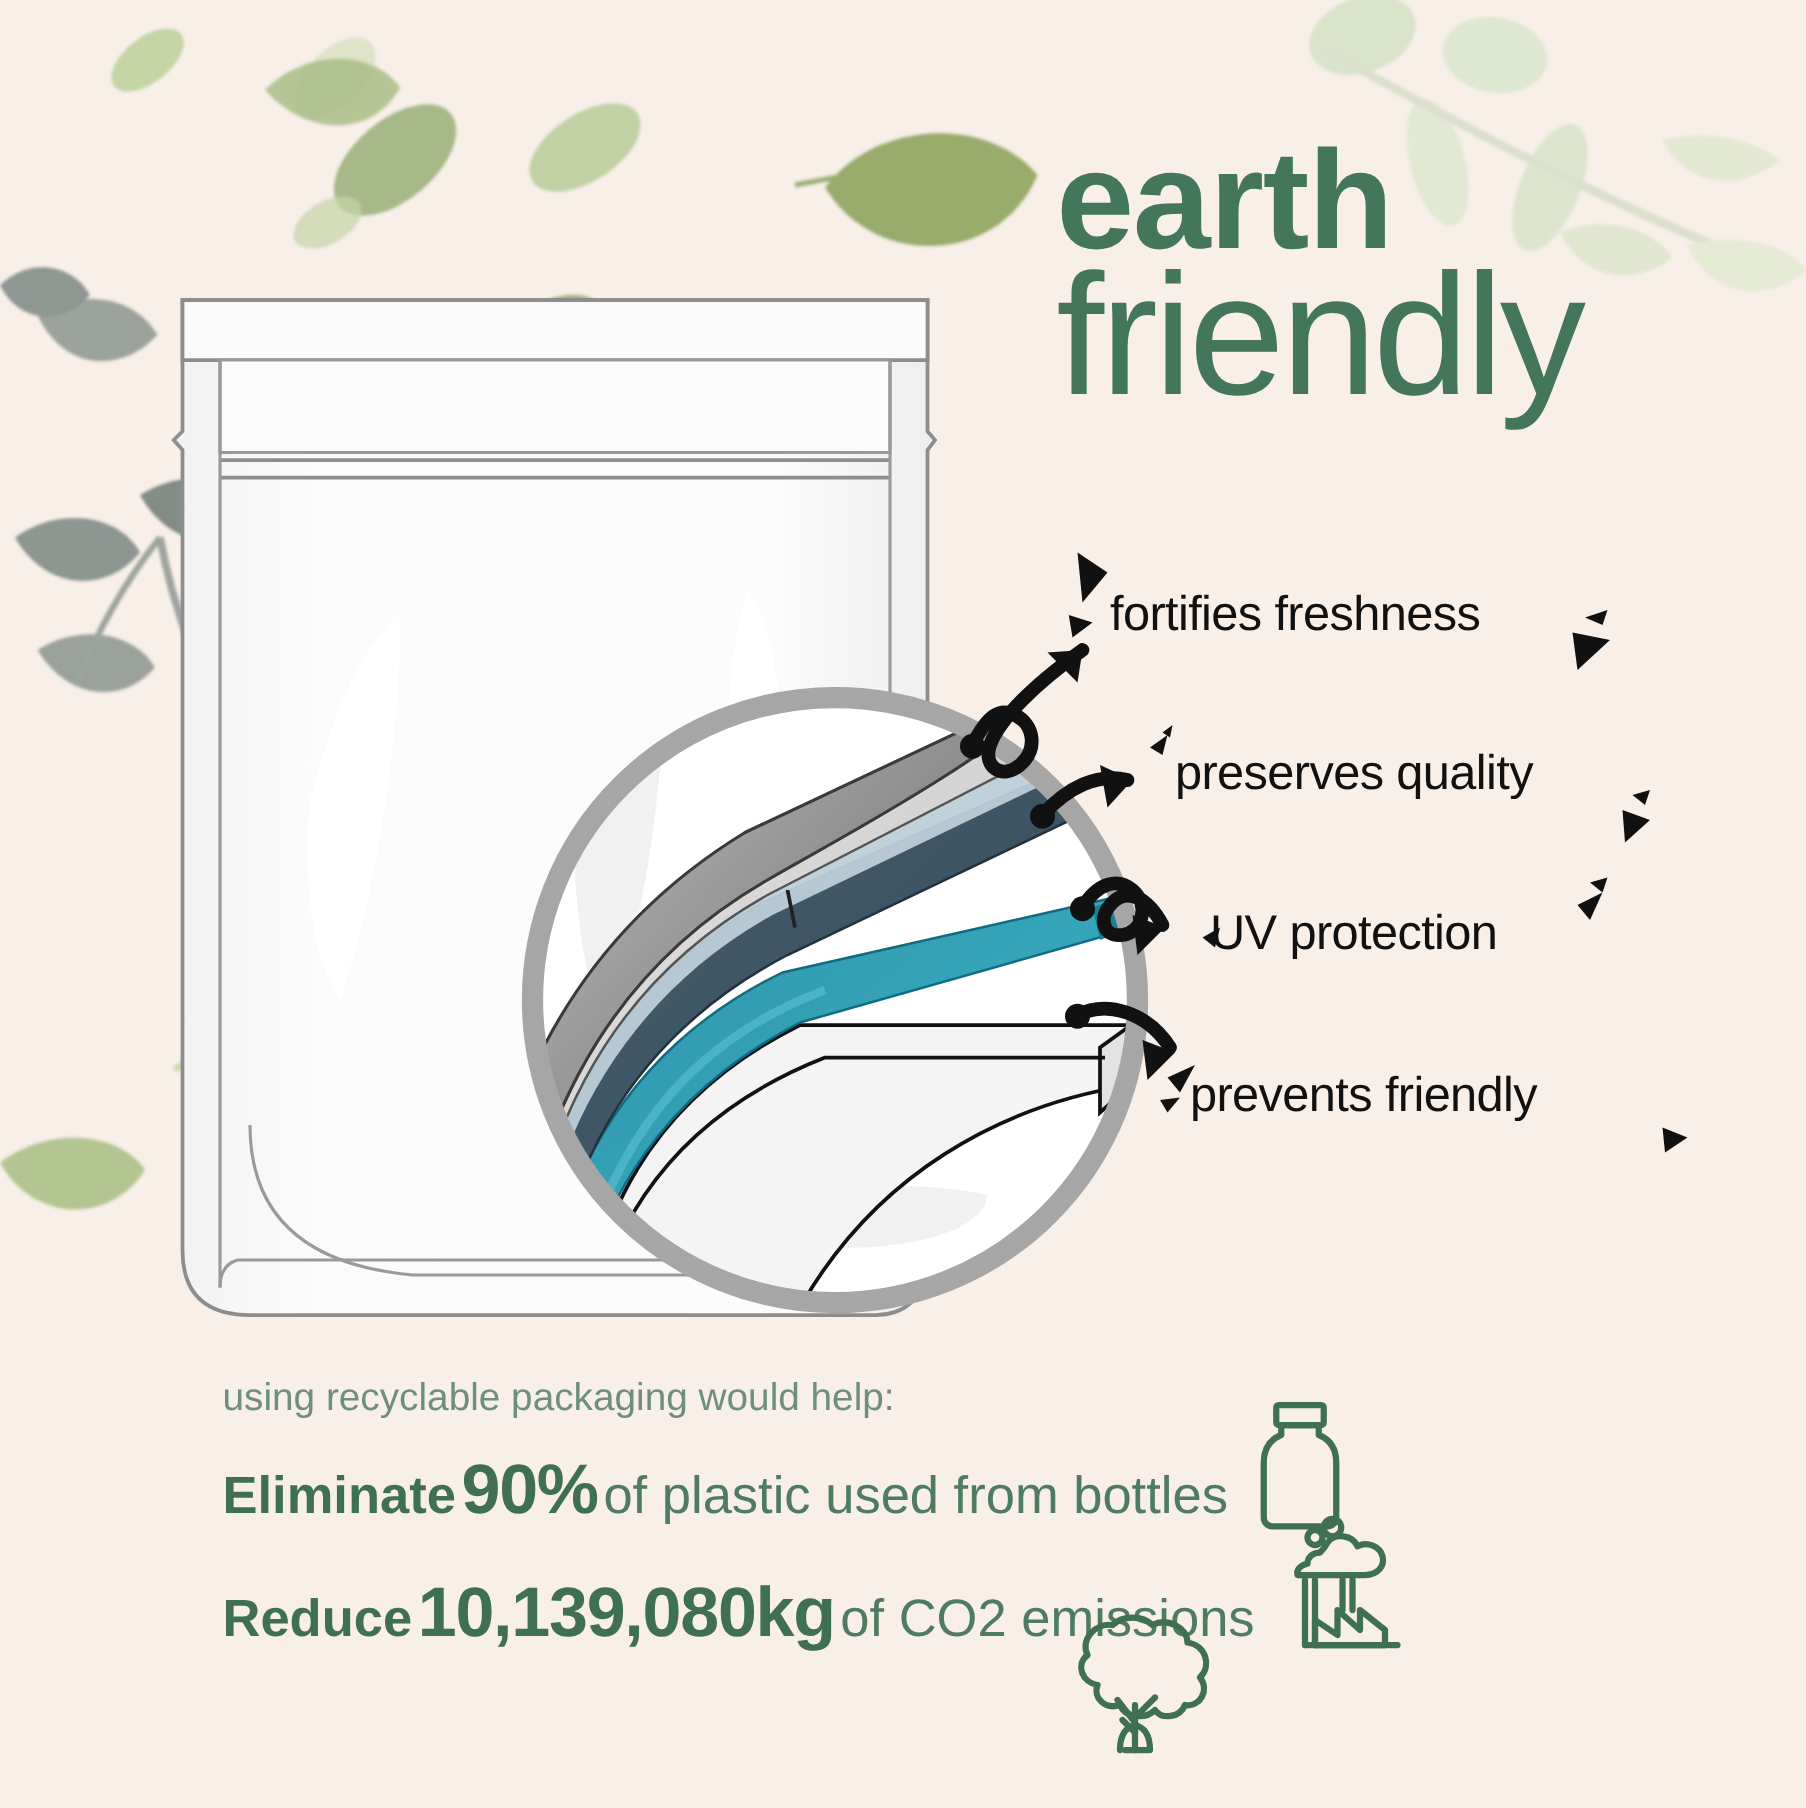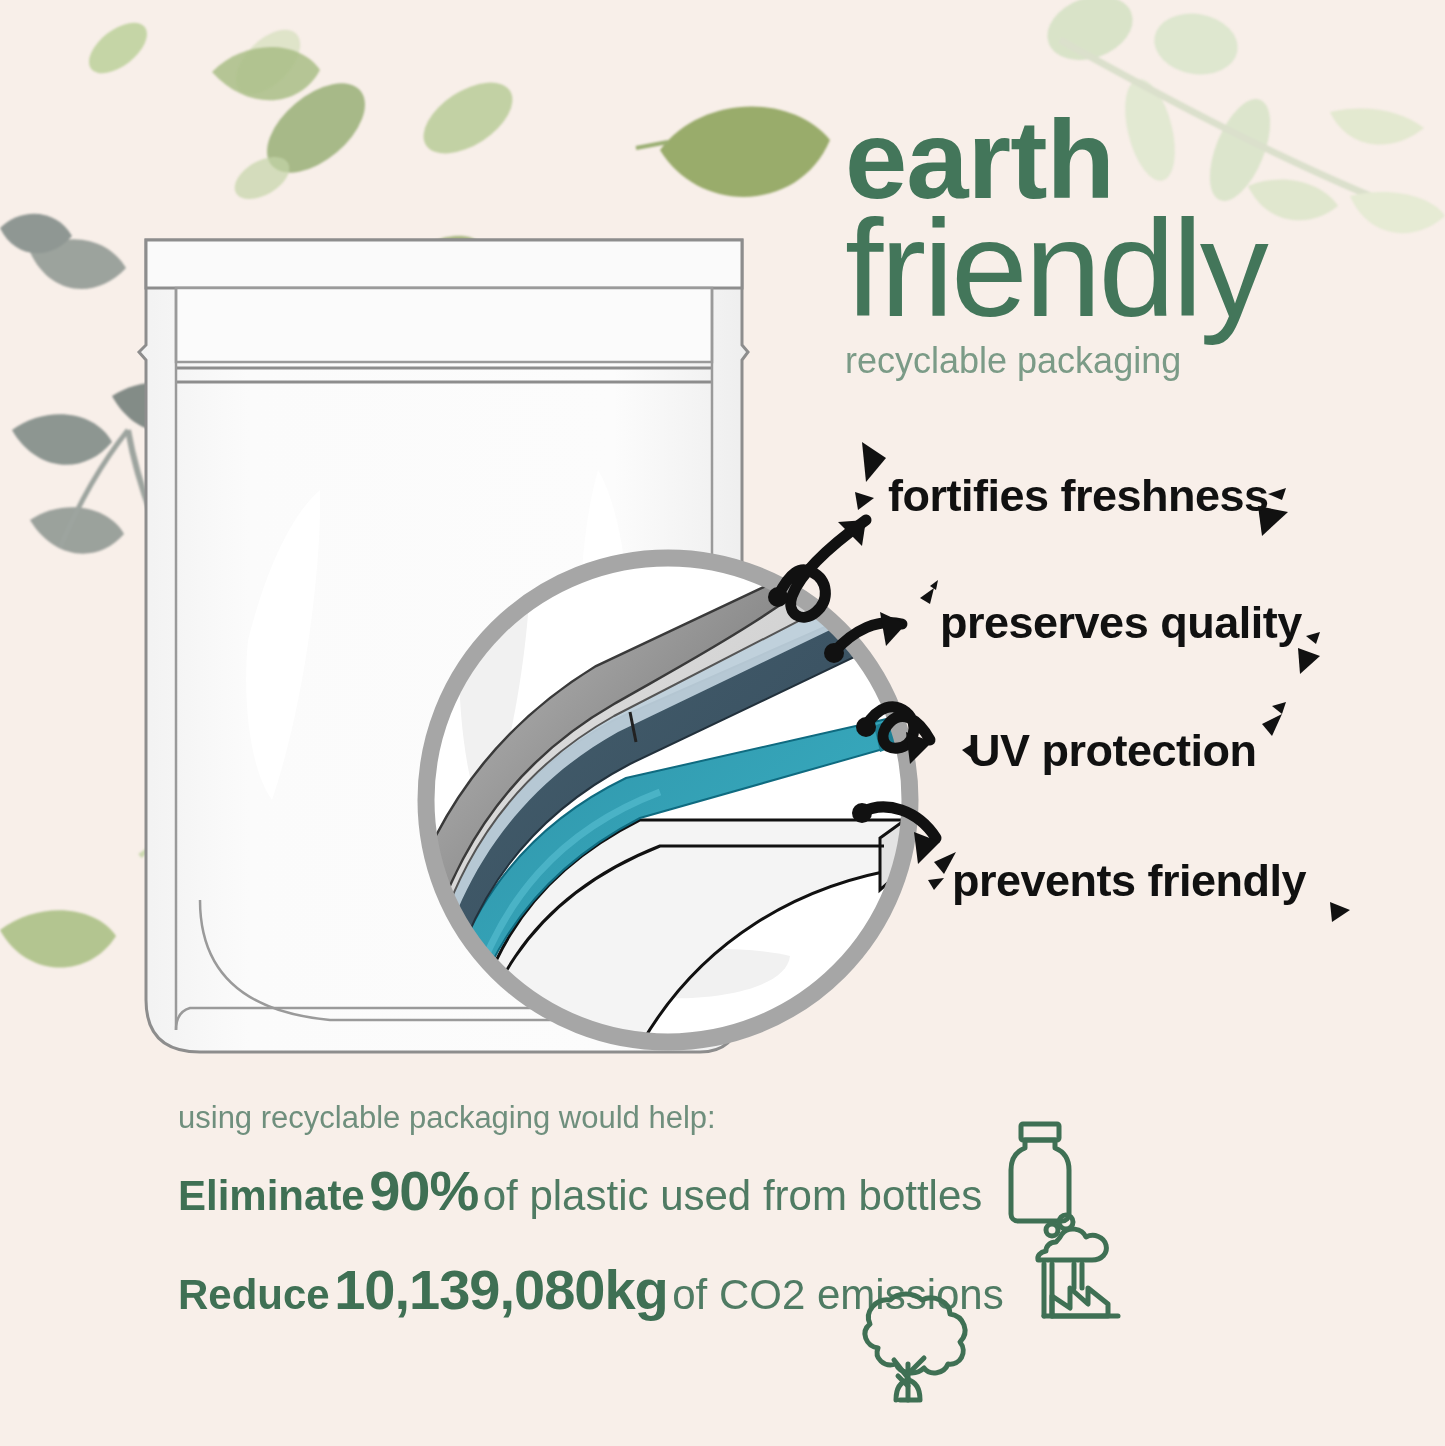--- a/index.html
+++ b/index.html
@@ -24,21 +24,21 @@
     color:#43765a;letter-spacing:-3px;margin-top:-6px;
   }
   .headline-sub{
     font-size:36px;color:#7b9b87;font-weight:400;
     margin-top:8px;letter-spacing:0px;
   }
 
   
   .feature{
     position:absolute;
-    font-size:45px;color:#111;font-weight:700;
+    font-size:39px;color:#111;font-weight:400;
     white-space:nowrap;letter-spacing:-0.5px;
   }
   .f1{left:888px;top:470px;}
   .f2{left:940px;top:597px;}
   .f3{left:968px;top:725px;}
   .f4{left:952px;top:855px;}
 
   
   .stats{position:absolute;left:178px;top:1100px;width:1100px;}
   .stats-intro{font-size:31px;color:#6f8f7d;font-weight:400;letter-spacing:0px;}
@@ -266,21 +266,20 @@
 
       <path d="M934 862 L956 852 L944 874 Z"></path>
       <path d="M928 880 L944 878 L934 890 Z"></path>
       <path d="M1330 902 L1350 910 L1332 922 Z"></path>
     </g>
   </svg>
 
   <div class="headline-block">
     <div class="headline-1">earth</div>
     <div class="headline-2">friendly</div>
-    <div class="headline-sub">recyclable packaging</div>
   </div>
 
   <div class="feature f1">fortifies freshness</div>
   <div class="feature f2">preserves quality</div>
   <div class="feature f3">UV protection</div>
   <div class="feature f4">prevents friendly</div>
 
   <div class="stats">
     <div class="stats-intro">using recyclable packaging would help:</div>
 

